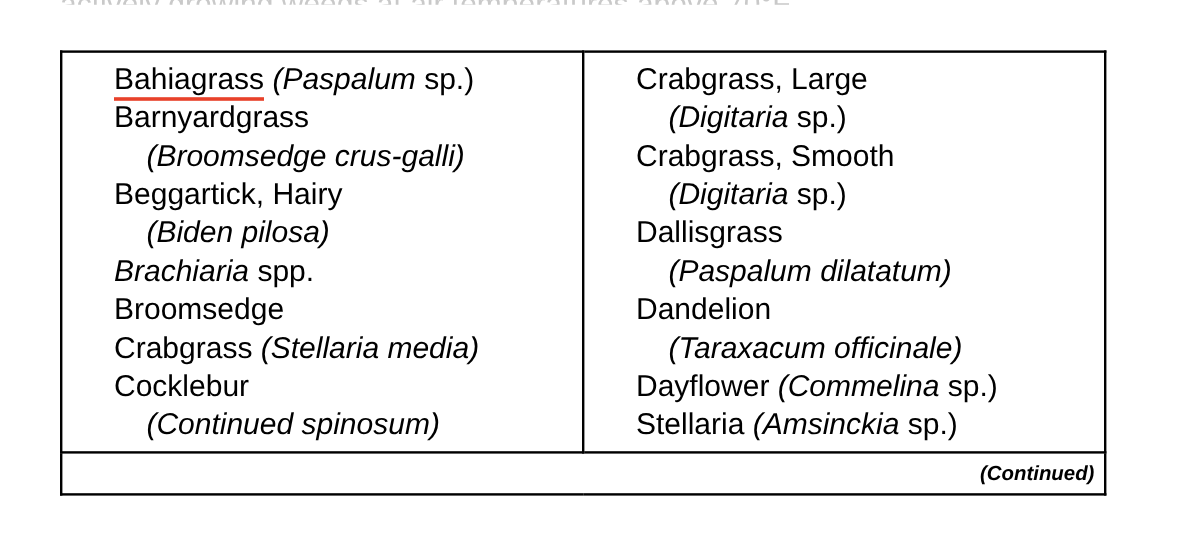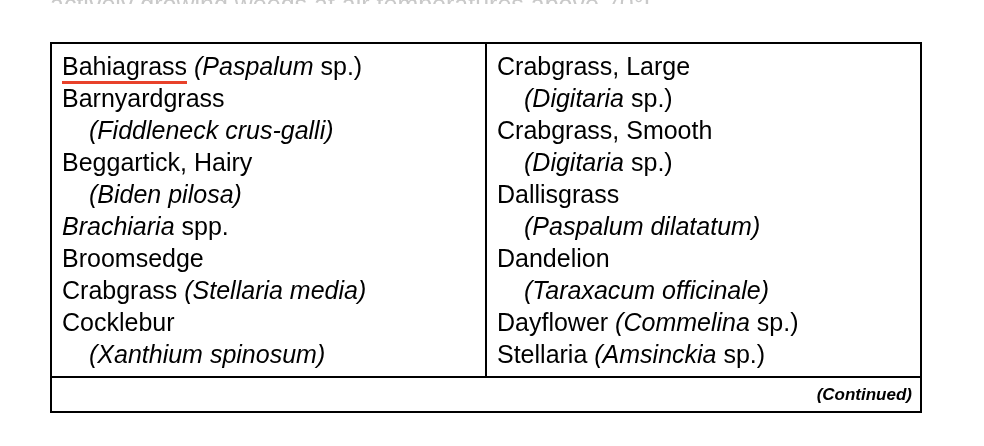--- a/index.html
+++ b/index.html
@@ -55,20 +55,21 @@
   table.weeds td {
     border: 2px solid #000000;
     padding: 0;
     vertical-align: top;
   }
   td.col {
     width: 433px;
   }
   .col-inner {
     padding: 6px 0 6px 0;
+    margin-left: 33px;
   }
   .entry {
     font-size: 25px;
     line-height: 32px;
     white-space: nowrap;
   }
   .entry .name {
     padding-left: 10px;
   }
   .entry.indent {
@@ -103,28 +104,28 @@
 
 
   <div class="table-wrap">
     <table class="weeds">
       <tbody>
           <tr>
         <td class="col">
           <div class="col-inner" id="left-col">
                 <div class="entry"><span class="name"><span class="underlined-word" style="border-bottom-color: rgb(232, 65, 42);">Bahiagrass</span> </span><span class="sci">(Paspalum</span><span> sp.)</span></div>
                 <div class="entry"><span class="name">Barnyardgrass</span></div>
-                <div class="entry indent"><span class="sci">(Fiddleneck crus-galli)</span></div>
+                <div class="entry indent"><span class="sci">(Broomsedge crus-galli)</span></div>
                 <div class="entry"><span class="name">Beggartick, Hairy</span></div>
                 <div class="entry indent"><span class="sci">(Biden pilosa)</span></div>
                 <div class="entry"><span class="sci name">Brachiaria</span><span> spp.</span></div>
                 <div class="entry"><span class="name">Broomsedge</span></div>
                 <div class="entry"><span class="name">Crabgrass </span><span class="sci">(Stellaria media)</span></div>
                 <div class="entry"><span class="name">Cocklebur</span></div>
-                <div class="entry indent"><span class="sci">(Xanthium spinosum)</span></div>
+                <div class="entry indent"><span class="sci">(Continued spinosum)</span></div>
               </div>
         </td>
         <td class="col">
           <div class="col-inner" id="right-col">
                 <div class="entry"><span class="name">Crabgrass, Large</span></div>
                 <div class="entry indent"><span class="sci">(Digitaria</span><span> sp.)</span></div>
                 <div class="entry"><span class="name">Crabgrass, Smooth</span></div>
                 <div class="entry indent"><span class="sci">(Digitaria</span><span> sp.)</span></div>
                 <div class="entry"><span class="name">Dallisgrass</span></div>
                 <div class="entry indent"><span class="sci">(Paspalum dilatatum)</span></div>

